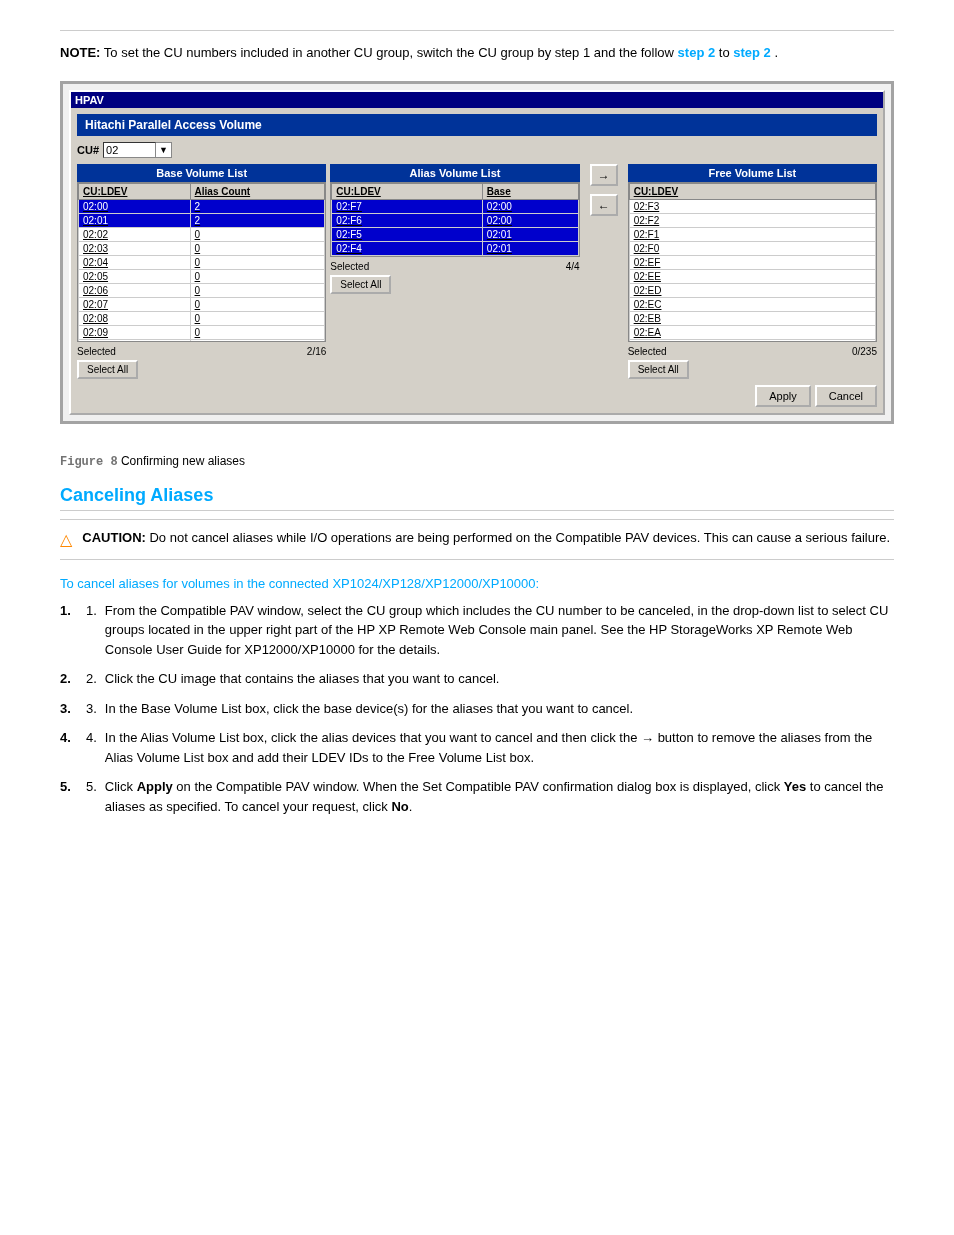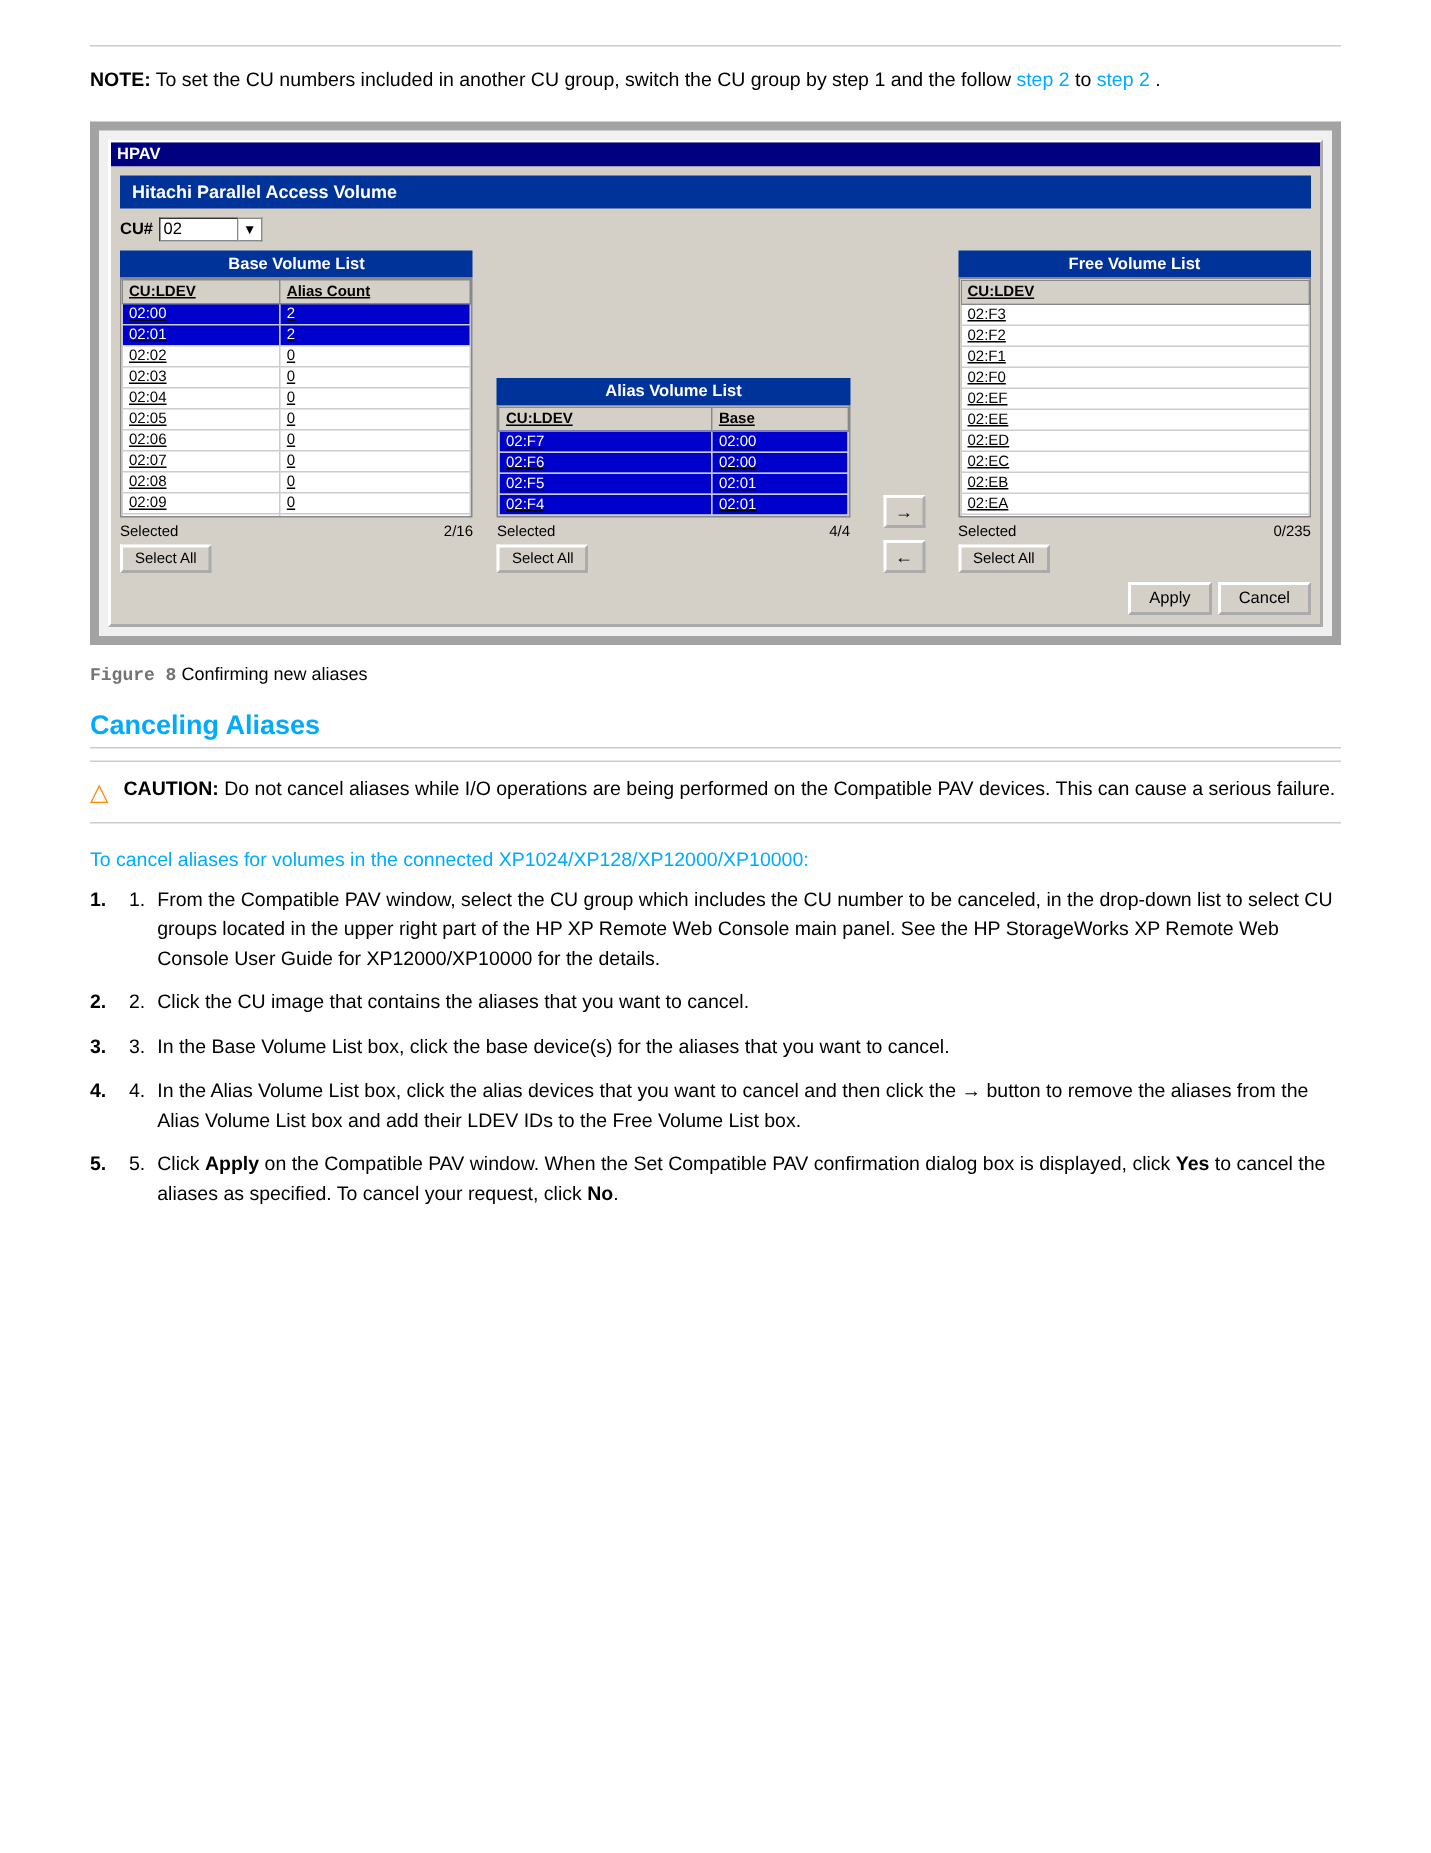--- a/index.html
+++ b/index.html
@@ -26,27 +26,28 @@
       font-size: 13px;
       line-height: 1.5;
     }
     .note-label {
       font-weight: bold;
       font-size: 13px;
     }
     .link-text {
       color: #00aaff;
       text-decoration: none;
+      font-weight: bold;
     }
 
     
     .figure-container {
-      border: 6px solid #a3a3a3;
+      border: 3px solid #a3a3a3;
       background: #f0f0f0;
-      margin-bottom: 8px;
+      margin-bottom: 26px;
       padding: 6px;
       display: inline-block;
       width: 100%;
     }
 
     .hpav-window {
       background: #d4d0c8;
       border: 2px outset #fff;
       font-family: 'Tahoma', Arial, sans-serif;
       font-size: 11px;
@@ -96,22 +97,22 @@
       display: inline-flex;
       align-items: center;
       justify-content: center;
       font-size: 9px;
       cursor: pointer;
       border-left: none;
     }
 
     .lists-container {
       display: flex;
-      gap: 16px;
-      align-items: flex-end;
+      gap: 4px;
+      align-items: flex-start;
     }
 
     .volume-list-panel {
       flex: 1;
     }
 
     .list-header {
       background: #003399;
       color: #fff;
       font-size: 11px;

